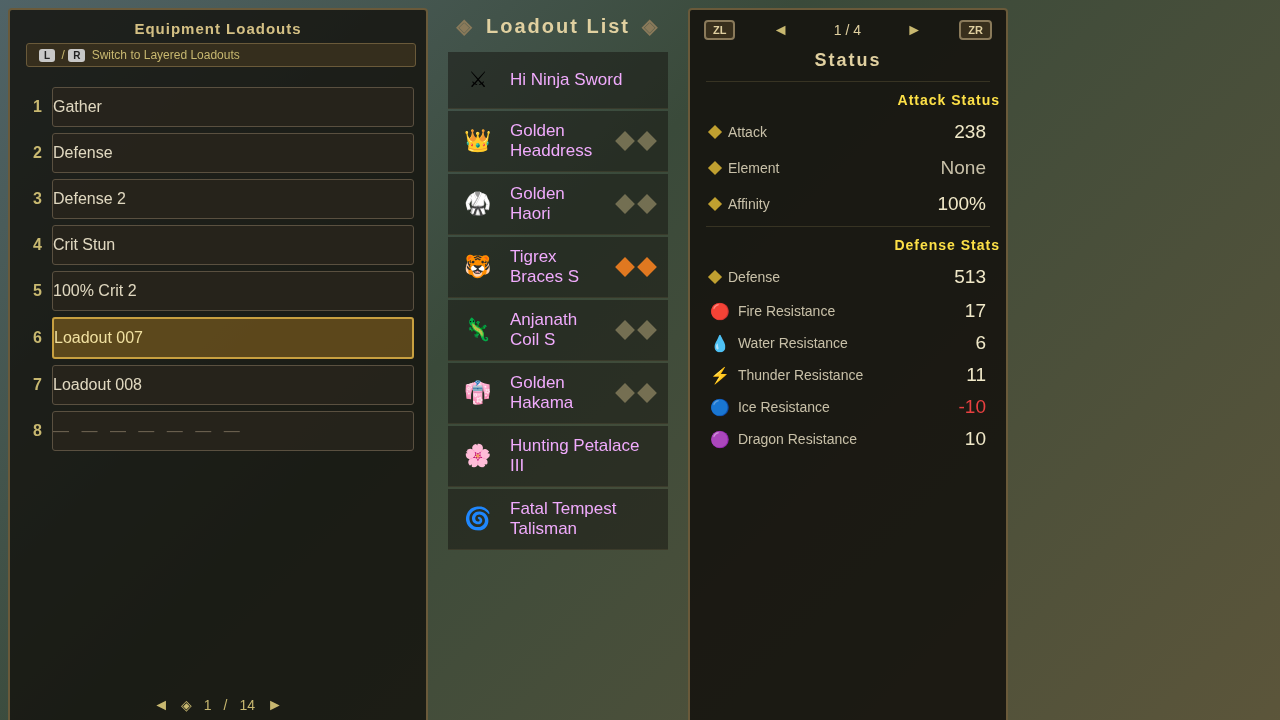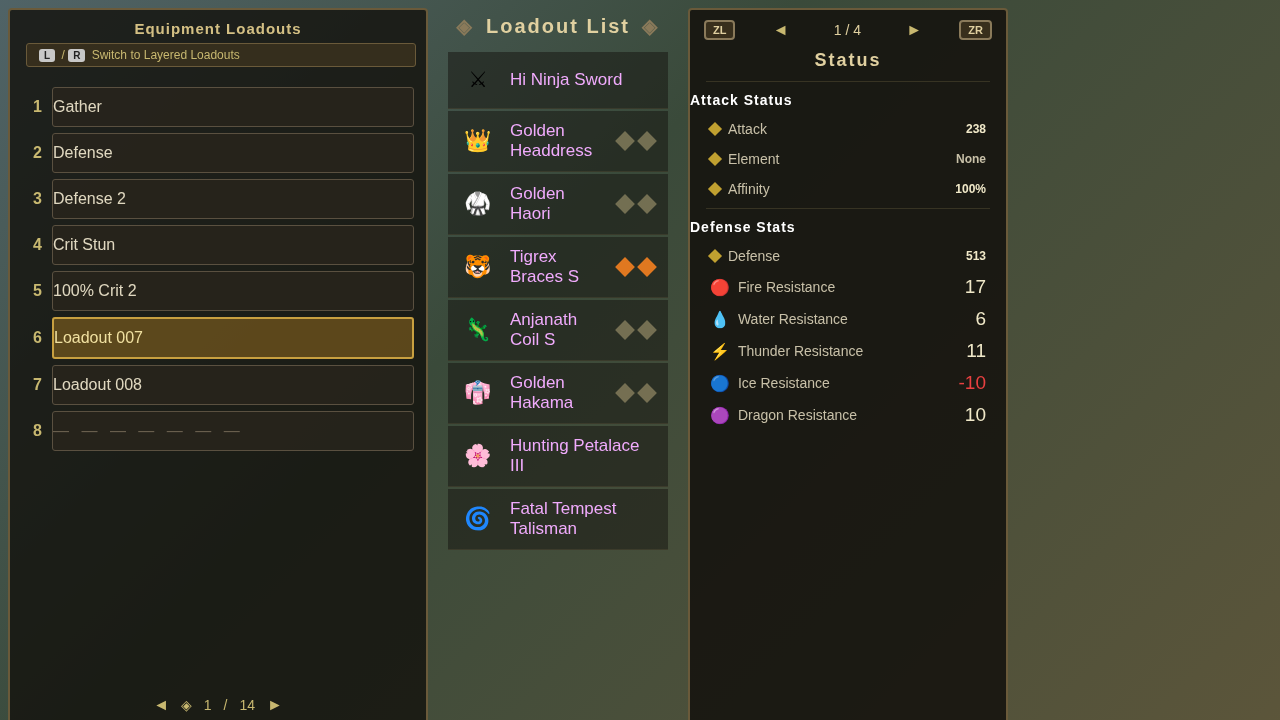--- a/index.html
+++ b/index.html
@@ -225,25 +225,25 @@
       background: rgba(60, 50, 30, 0.9);
       border: 2px solid #8a7a5a;
       border-radius: 4px;
       color: #e0d0a0;
       font-size: 11px;
       font-weight: bold;
       padding: 2px 7px;
     }
 
     .section-title {
-      color: #ffffff;
+      color: #fde047;
       font-size: 14px;
       font-weight: bold;
-      text-align: left;
-      padding: 6px 0;
+      text-align: right;
+      padding: 6px 6px;
       letter-spacing: 1px;
     }
 
     .stat-row {
       display: flex;
       align-items: center;
       padding: 7px 20px;
       gap: 8px;
     }
 
@@ -256,22 +256,22 @@
     }
 
     .stat-label {
       color: #c8c0a8;
       font-size: 14px;
       flex: 1;
     }
 
     .stat-value {
       color: #f0e8c8;
-      font-size: 12px;
-      font-weight: bold;
+      font-size: 19px;
+      font-weight: normal;
     }
 
     .stat-value.none {
       color: #c8c0a8;
     }
 
     .stat-value.percent {
       color: #f0e8c8;
     }
 

